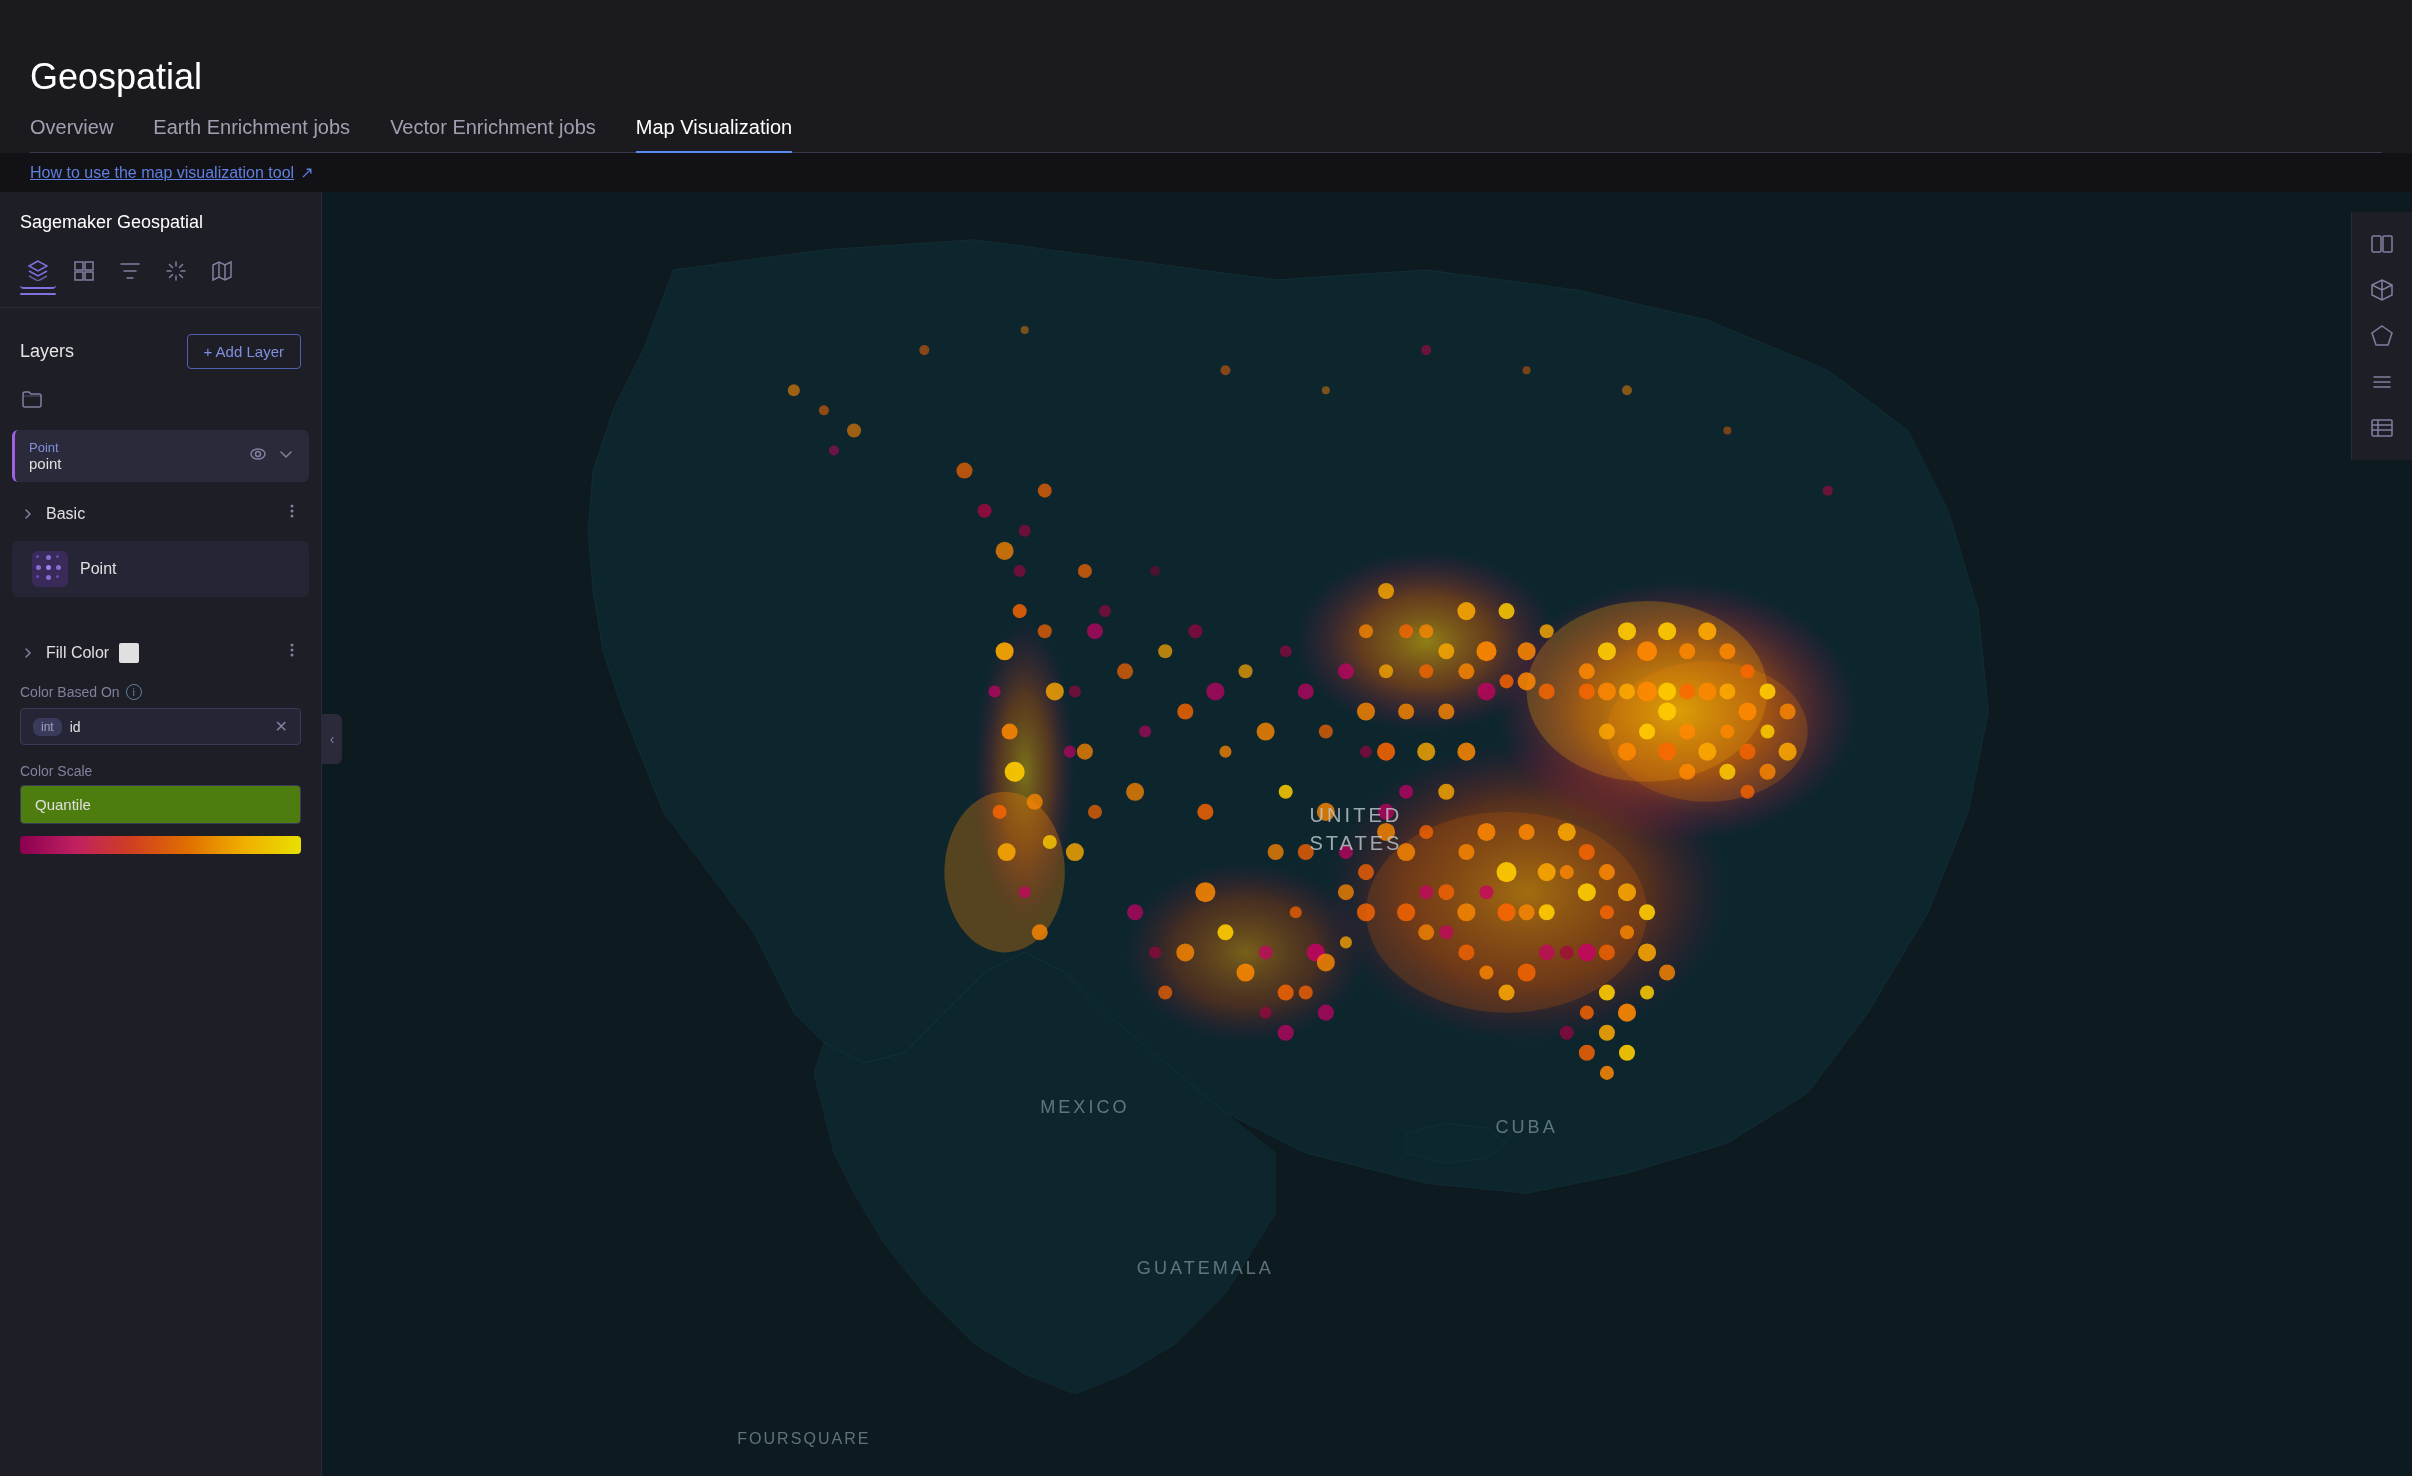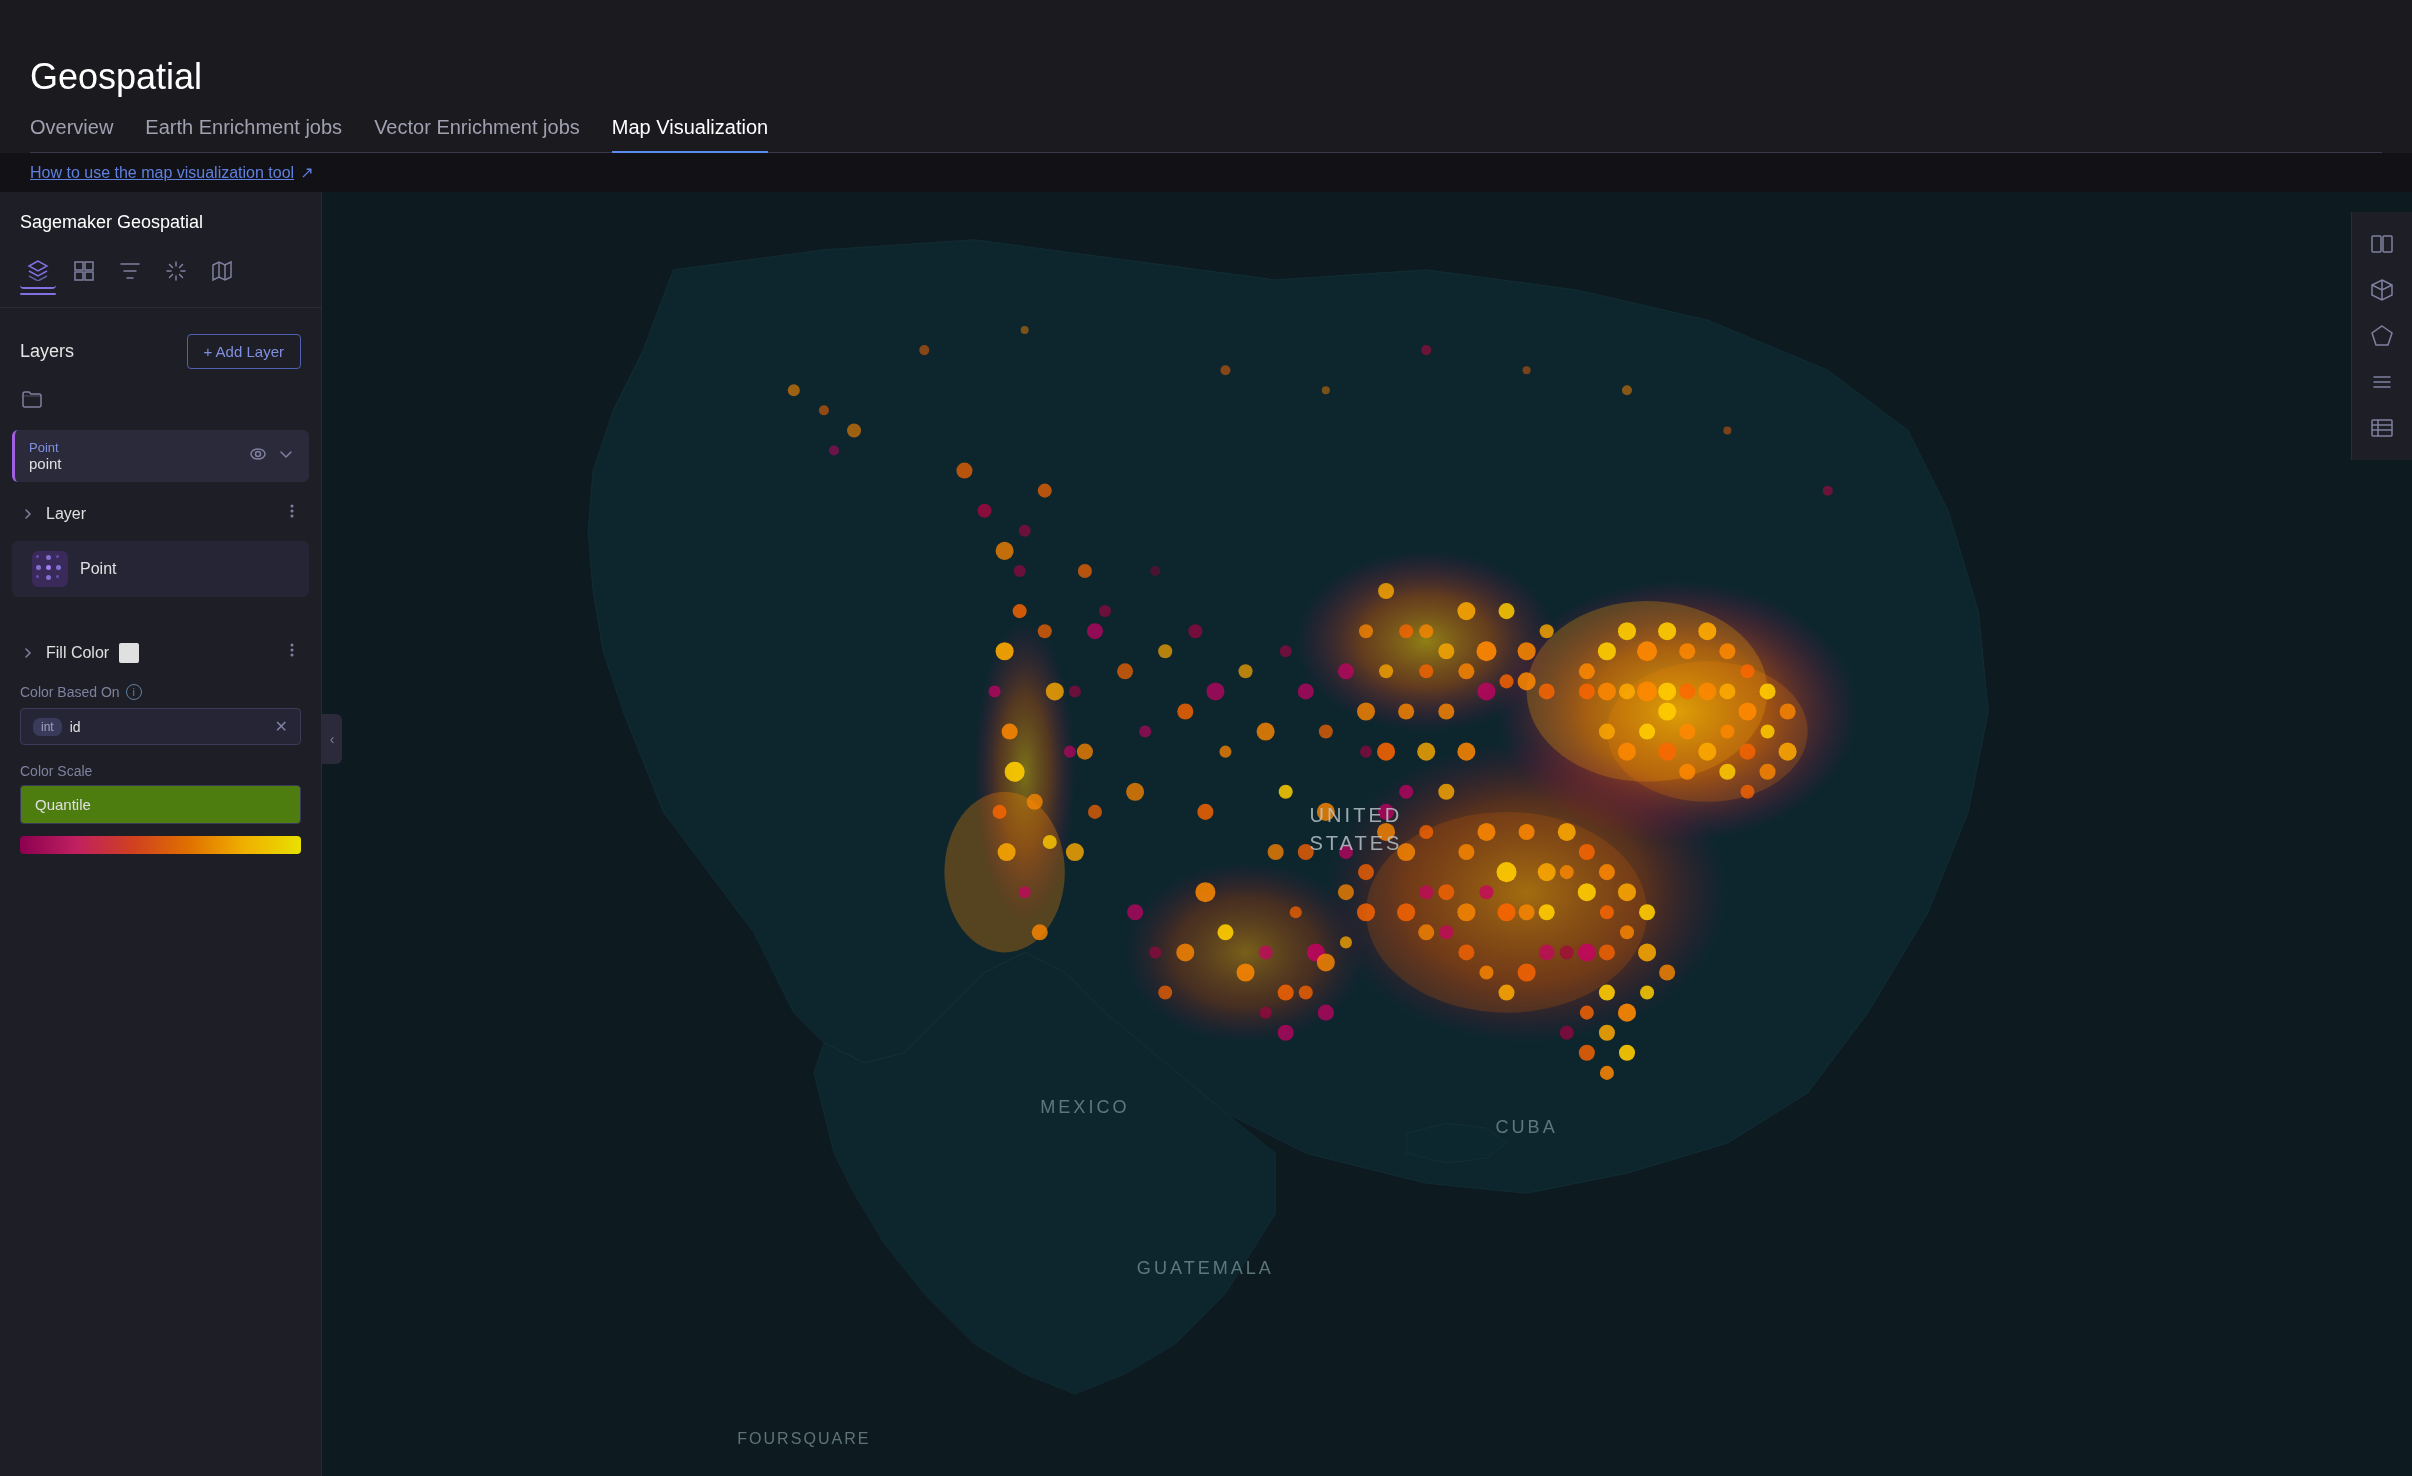--- a/index.html
+++ b/index.html
@@ -19,21 +19,21 @@
     }
     .app-title {
       font-size: 36px;
       font-weight: 400;
       color: #ffffff;
       margin-bottom: 18px;
       margin-top: 36px;
     }
     .nav-tabs {
       display: flex;
-      gap: 32px;
+      gap: 40px;
       border-bottom: 1px solid #3a3a4a;
     }
     .nav-tab {
       font-size: 20px;
       color: #a0a0b0;
       padding-bottom: 12px;
       cursor: pointer;
       border-bottom: 2px solid transparent;
       margin-bottom: -1px;
     }
@@ -479,21 +479,21 @@
           </span>
         </div>
       </div>
     </div>
 
     <div class="section-row">
       <div class="section-row-left">
         <svg width="16" height="16" viewBox="0 0 16 16" fill="none">
           <path d="M6 4l4 4-4 4" stroke="#8080a0" stroke-width="1.5" stroke-linecap="round"></path>
         </svg>
-        <span>Layer</span>
+        <span>Basic</span>
       </div>
       <div class="section-row-right">
         <svg width="18" height="18" viewBox="0 0 18 18" fill="none">
           <circle cx="9" cy="4" r="1.5" fill="#8080a0"></circle>
           <circle cx="9" cy="9" r="1.5" fill="#8080a0"></circle>
           <circle cx="9" cy="14" r="1.5" fill="#8080a0"></circle>
         </svg>
       </div>
     </div>
 

